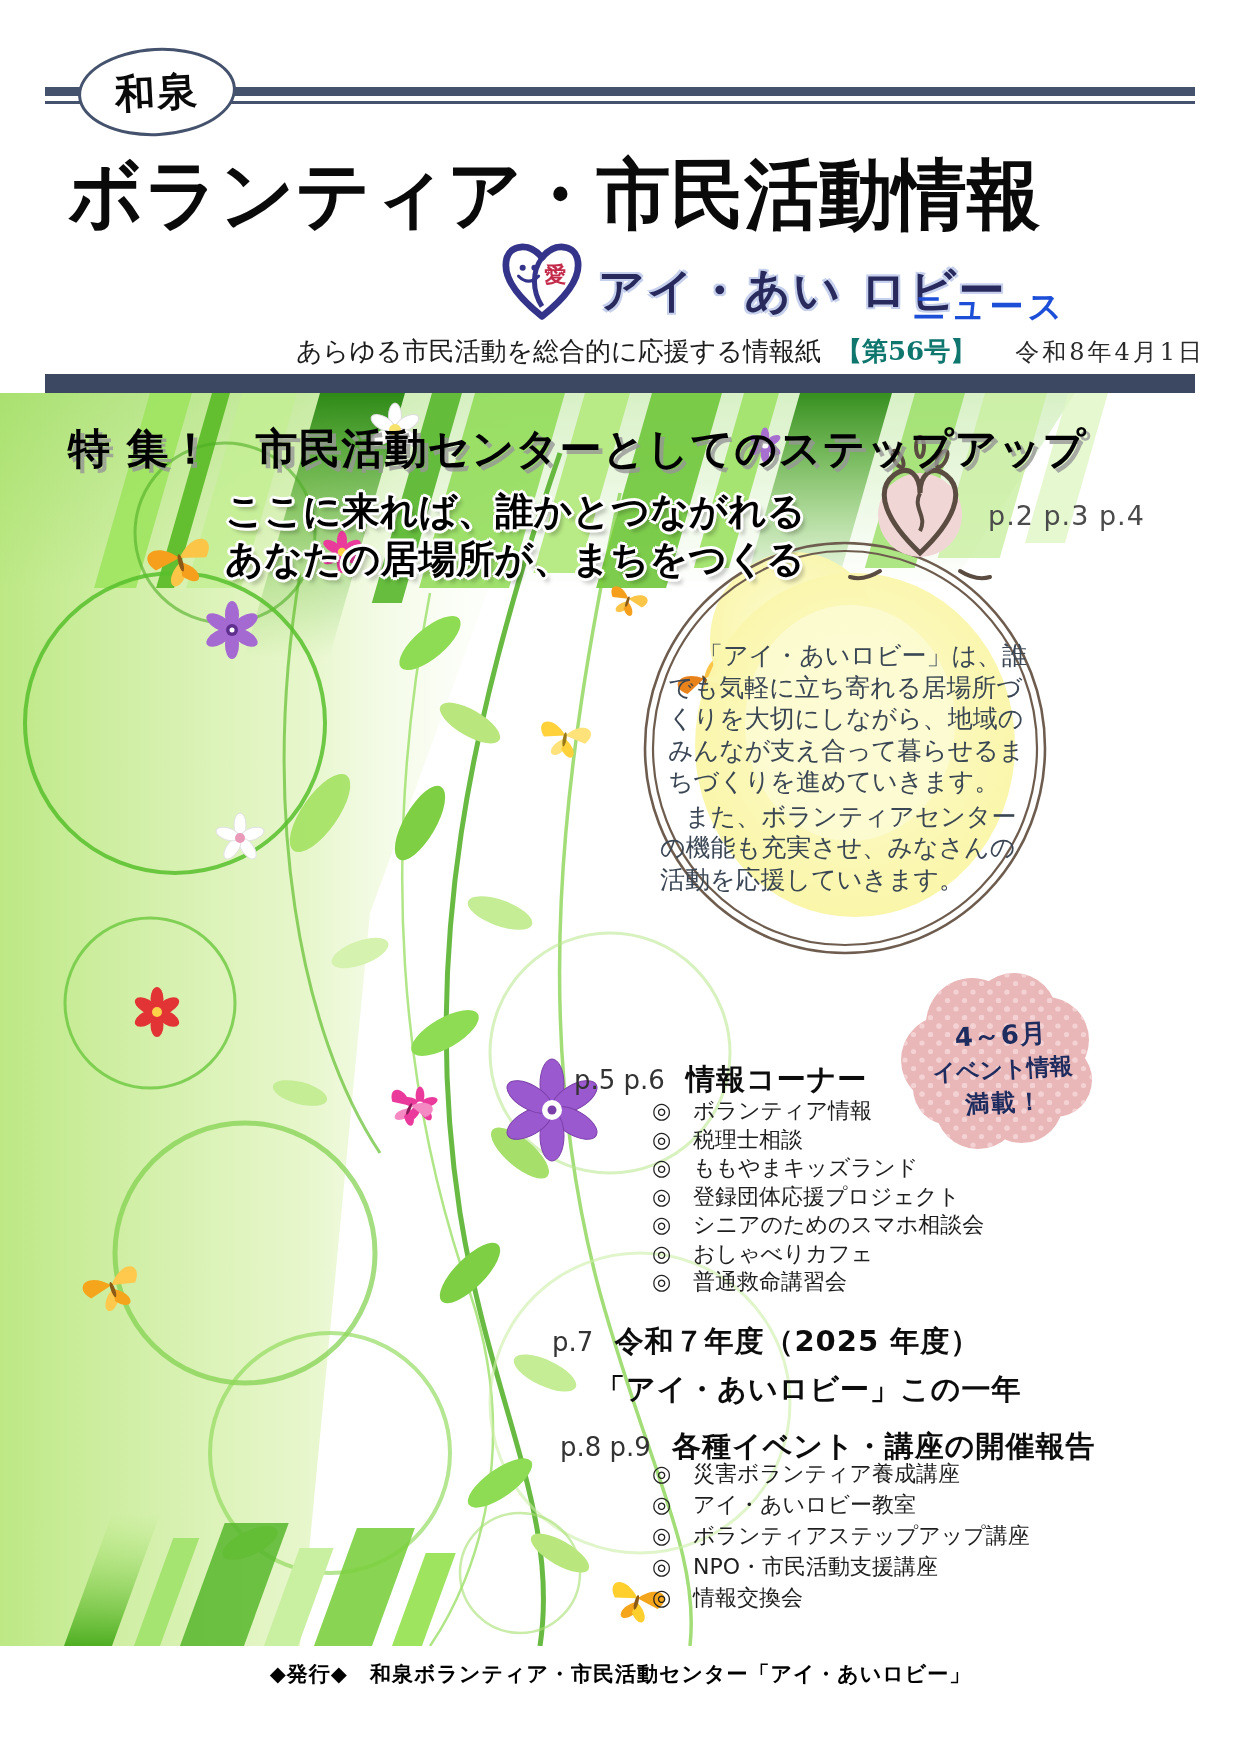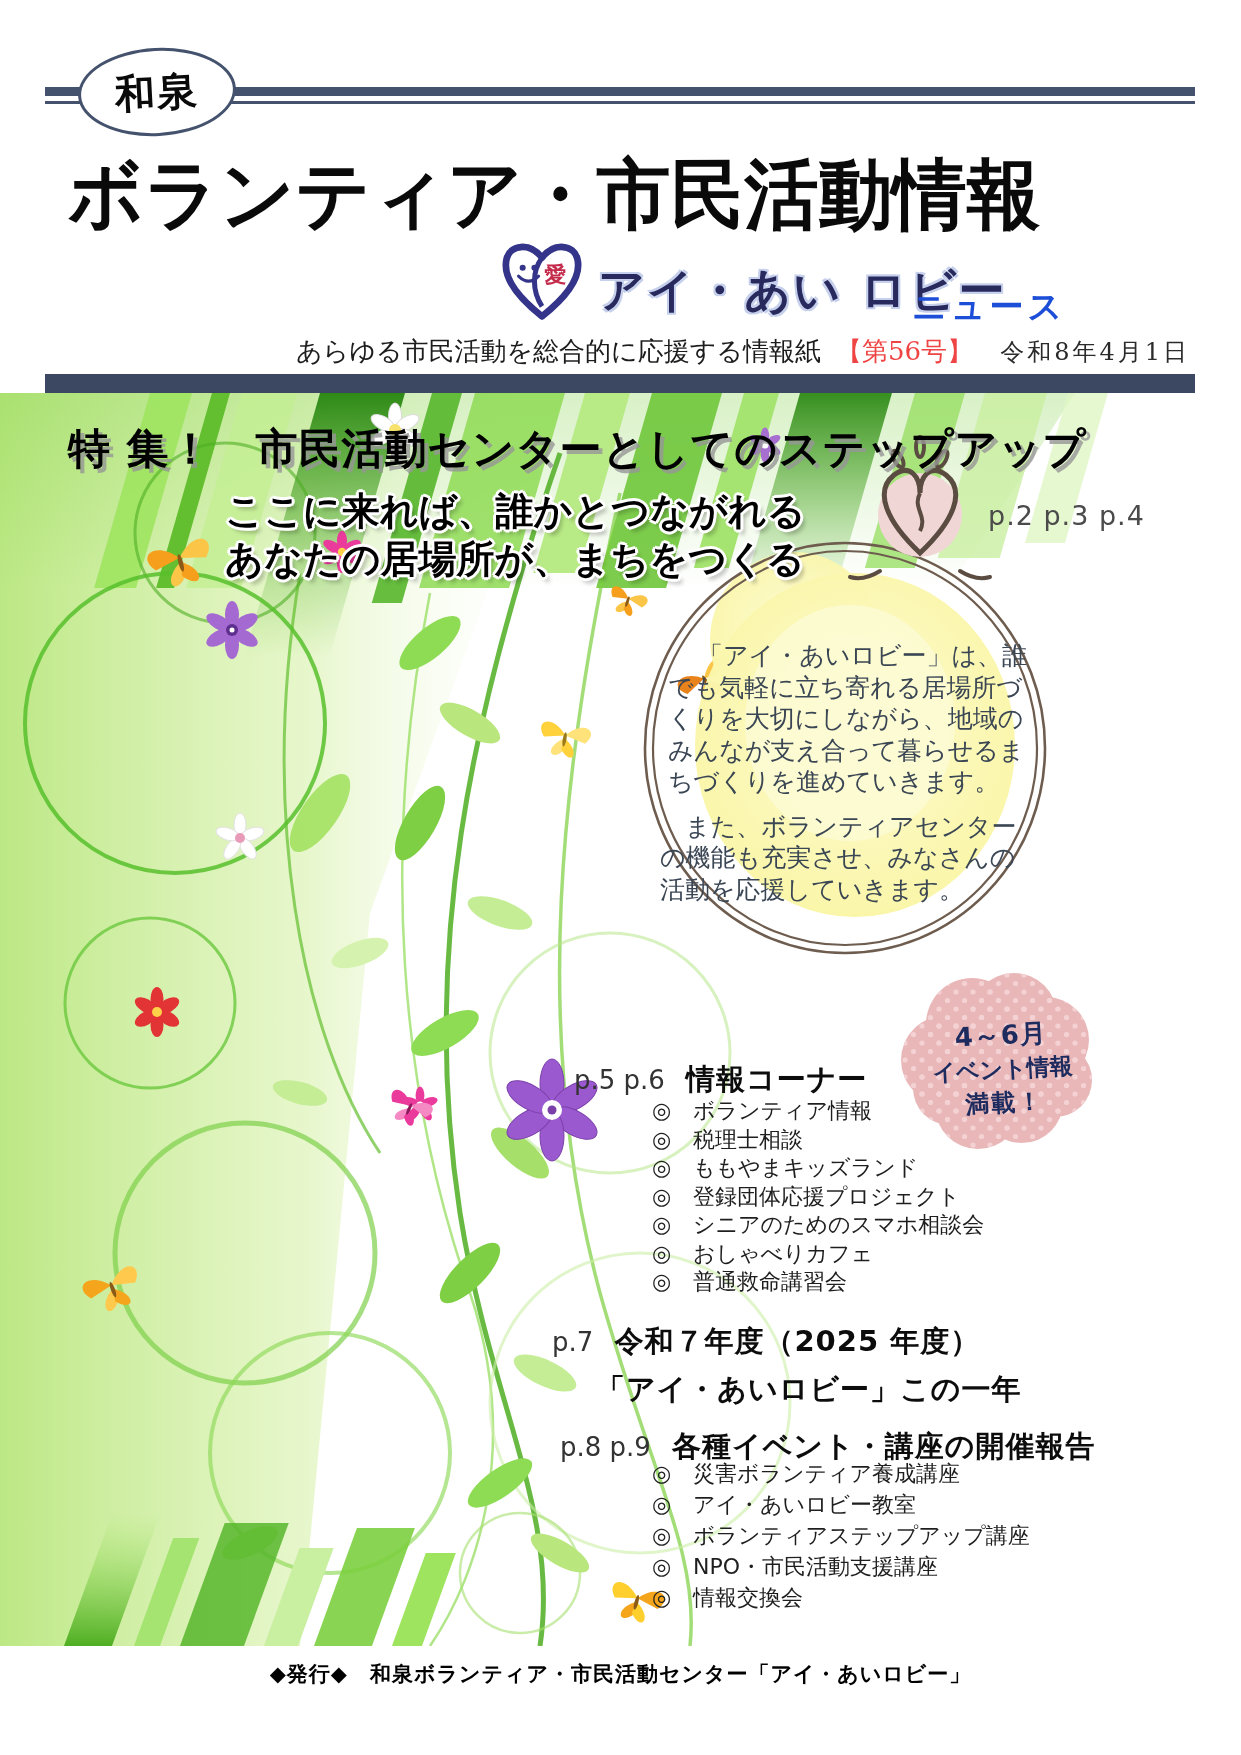--- a/index.html
+++ b/index.html
@@ -23,40 +23,40 @@
   }
   .logo-heart{position:absolute;left:500px;top:240px;width:84px;height:84px;}
   .logo-name{
     position:absolute;left:598px;top:260px;font-size:46px;font-weight:900;color:#282a5e;white-space:nowrap;
     text-shadow:0 0 2px #c6d0ec,2px 2px 0 #c6d0ec,-2px 2px 0 #c6d0ec,2px -2px 0 #c6d0ec,-2px -2px 0 #c6d0ec;
     letter-spacing:2px;
   }
   .logo-suffix{position:absolute;left:912px;top:284px;font-size:34px;font-weight:700;color:#1d4ed8;letter-spacing:4px;white-space:nowrap;}
   .tagline-row{position:absolute;left:296px;top:334px;white-space:nowrap;font-family:"DejaVu Serif","Liberation Serif",serif;}
   .tagline-row .tagline{font-size:26px;color:#1c1c1c;}
-  .tagline-row .issue{font-size:26px;font-weight:normal;color:#ef4444;margin-left:10px;}
-  .tagline-row .date{font-size:24px;color:#2b2b2b;margin-left:22px;letter-spacing:3px;}
+  .tagline-row .issue{font-size:26px;font-weight:bold;color:#0f766e;margin-left:10px;}
+  .tagline-row .date{font-size:24px;color:#2b2b2b;margin-left:34px;letter-spacing:3px;}
   .navy-bar{position:absolute;left:45px;top:374px;width:1150px;height:19px;background:#3c4861;}
   
   .bg-art{position:absolute;left:0;top:393px;width:1241px;height:1253px;}
   .feature-headline{
     position:absolute;left:68px;top:421px;font-size:42px;font-weight:900;color:#000;white-space:nowrap;
     letter-spacing:1px;text-shadow:4px 4px 0 rgba(150,150,150,.8);
   }
   .sub-line{
     position:absolute;left:225px;font-size:38px;font-weight:900;color:#000;white-space:nowrap;letter-spacing:0;
     text-shadow:-2px -2px 0 #fff,2px -2px 0 #fff,-2px 2px 0 #fff,2px 2px 0 #fff,0 -3px 0 #fff,0 3px 0 #fff,-3px 0 0 #fff,3px 0 0 #fff,4px 5px 4px rgba(0,0,0,.28);
   }
   .sub-line.l1{top:486px;}
   .sub-line.l2{top:534px;}
   .page-refs{position:absolute;left:988px;top:500px;font-size:27px;color:#4b4b4b;white-space:nowrap;letter-spacing:1px;}
   .bubble-text{position:absolute;left:660px;top:640px;width:370px;font-size:25px;line-height:31.5px;color:#3a4654;}
   .bubble-text p{margin:0;}
   .bubble-text p.p1{text-indent:1.2em;margin-left:8px;}
-  .bubble-text p.p2{text-indent:1em;margin-top:13px;}
+  .bubble-text p.p2{text-indent:1em;margin-top:3px;}
   .cloud-text{
     position:absolute;left:905px;top:1018px;width:195px;text-align:center;color:#1d2b5e;font-weight:900;
     transform:rotate(-3deg);line-height:34px;white-space:nowrap;
   }
   .cloud-text .c1{font-size:26px;letter-spacing:1px;}
   .cloud-text .c2{font-size:23px;}
   .cloud-text .c3{font-size:24px;letter-spacing:2px;}
   
   .toc-heading{position:absolute;white-space:nowrap;}
   .toc-heading .pages{font-size:26px;color:#333;font-weight:400;}

